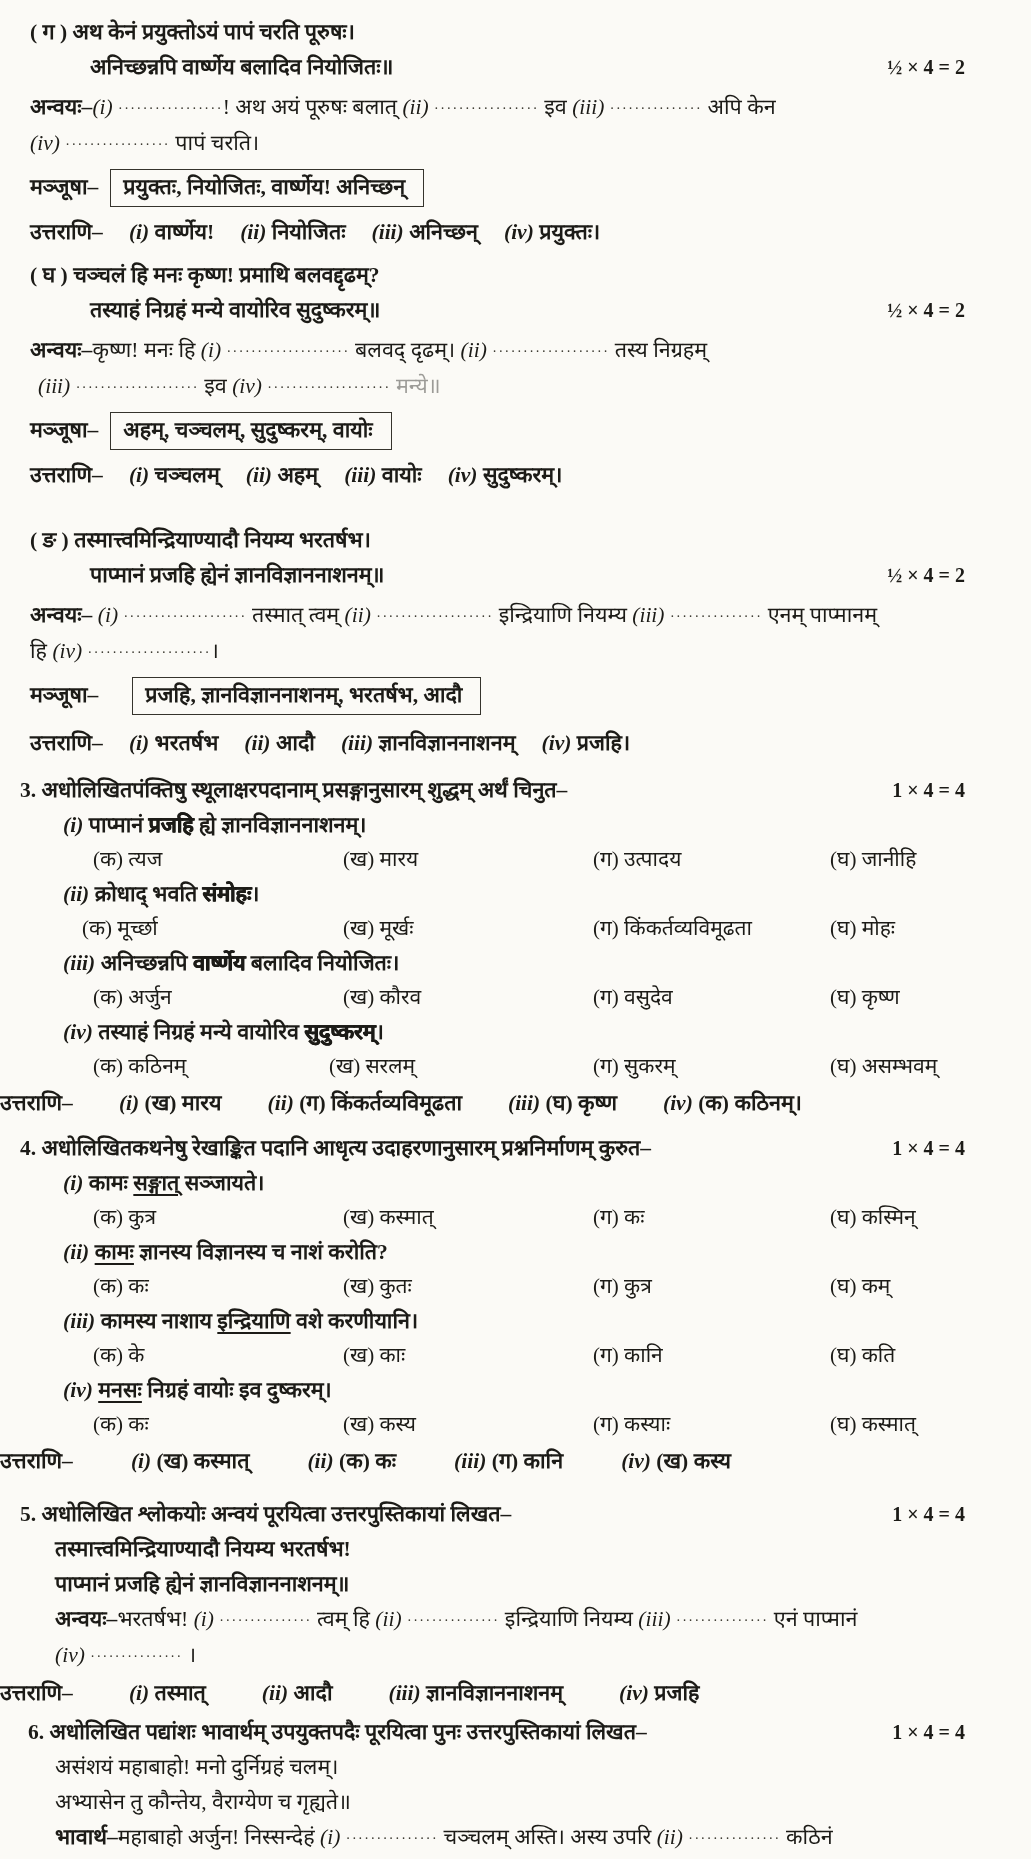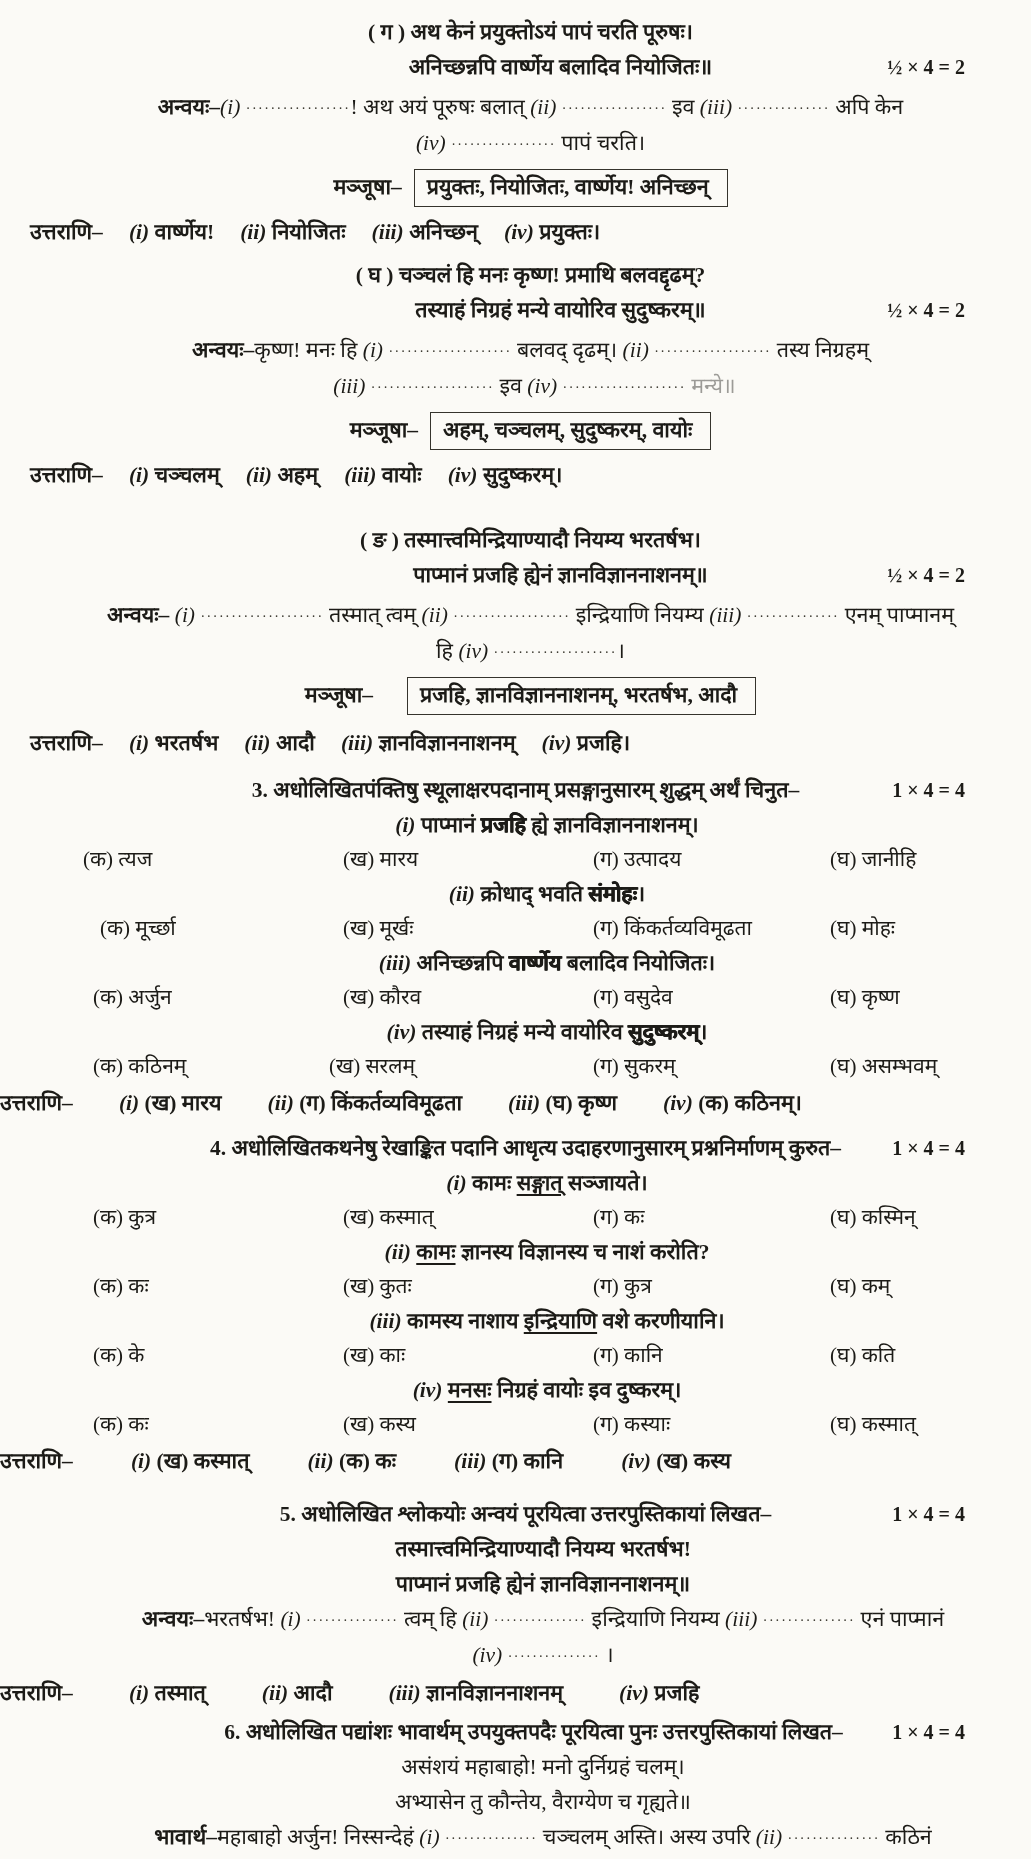--- a/index.html
+++ b/index.html
@@ -2,21 +2,21 @@
 <html><head>
 <meta charset="utf-8">
 <style>
   html,body{margin:0;padding:0;}
   body{
     width:1031px;height:1859px;overflow:hidden;
     background:#fbfaf6;color:#1c1b17;
     font-family:"Liberation Serif","DejaVu Serif",serif;
   }
   #page{position:relative;width:1031px;height:1859px;padding-top:10px;box-sizing:border-box;}
-  .line{position:relative;font-size:21.5px;line-height:33px;margin-top:2px;white-space:nowrap;text-align:center;}
+  .line{position:relative;font-size:21.5px;line-height:33px;margin-top:2px;white-space:nowrap;}
   .b{font-weight:700;}
   .x{font-weight:700;text-shadow:0.5px 0 currentColor, -0.3px 0 currentColor;}
   .u{text-decoration:underline;text-underline-offset:4px;text-decoration-thickness:1.5px;}
   .f{opacity:.42;}
   .dots{letter-spacing:1.5px;font-size:14px;color:#3a382f;font-weight:400;vertical-align:1px;}
   .marks{position:absolute;right:66px;top:0;font-weight:700;font-size:20px;white-space:nowrap;}
   .mbox{display:inline-block;border:1.6px solid #35332c;padding:2px 18px 4px 12px;margin-left:12px;line-height:30px;font-weight:700;}
   .mlabel{font-weight:700;}
   .opts,.cols{position:relative;height:34px;font-size:21px;line-height:34px;}
   .opts span,.cols span{position:absolute;top:0;white-space:nowrap;}
@@ -63,28 +63,28 @@
     <div class="line answers" style="margin-left: 30px; margin-top: 12px; gap: 26px;">
       <span class="al">उत्तराणि–</span>
       <span class="ai"><i>(i)</i> भरतर्षभ</span>
       <span class="ai"><i>(ii)</i> आदौ</span>
       <span class="ai"><i>(iii)</i> ज्ञानविज्ञाननाशनम्</span>
       <span class="ai"><i>(iv)</i> प्रजहि।</span>
     </div>
     <div class="line" style="margin-left: 20px; margin-top: 14px;"><span class="b">3. अधोलिखितपंक्तिषु स्थूलाक्षरपदानाम् प्रसङ्गानुसारम् शुद्धम् अर्थं चिनुत–</span><span class="marks">1 × 4 = 4</span></div>
     <div class="line" style="margin-left: 63px;"><span class="b"><i>(i)</i> पाप्मानं </span><span class="x">प्रजहि</span><span class="b"> ह्ये ज्ञानविज्ञाननाशनम्।</span></div>
     <div class="opts">
-      <span style="left: 83px;">(क) त्यज</span>
+      <span style="left: 93px;">(क) त्यज</span>
       <span style="left: 343px;">(ख) मारय</span>
       <span style="left: 593px;">(ग) उत्पादय</span>
       <span style="left: 830px;">(घ) जानीहि</span>
     </div>
     <div class="line" style="margin-left: 63px;"><span class="b"><i>(ii)</i> क्रोधाद् भवति </span><span class="x">संमोहः</span><span class="b">।</span></div>
     <div class="opts">
-      <span style="left: 100px;">(क) मूर्च्छा</span>
+      <span style="left: 82px;">(क) मूर्च्छा</span>
       <span style="left: 343px;">(ख) मूर्खः</span>
       <span style="left: 593px;">(ग) किंकर्तव्यविमूढता</span>
       <span style="left: 830px;">(घ) मोहः</span>
     </div>
     <div class="line" style="margin-left: 63px;"><span class="b"><i>(iii)</i> अनिच्छन्नपि </span><span class="x">वार्ष्णेय</span><span class="b"> बलादिव नियोजितः।</span></div>
     <div class="opts">
       <span style="left: 93px;">(क) अर्जुन</span>
       <span style="left: 343px;">(ख) कौरव</span>
       <span style="left: 593px;">(ग) वसुदेव</span>
       <span style="left: 830px;">(घ) कृष्ण</span>
@@ -145,18 +145,18 @@
     <div class="line" style="margin-left: 55px;"><span class="b">पाप्मानं प्रजहि ह्येनं ज्ञानविज्ञाननाशनम्॥</span></div>
     <div class="line" style="margin-left: 55px;"><span class="b">अन्वयः–</span><span>भरतर्षभ! <i>(i)</i> <span class="dots">···············</span> त्वम् हि <i>(ii)</i> <span class="dots">···············</span> इन्द्रियाणि नियम्य <i>(iii)</i> <span class="dots">···············</span> एनं पाप्मानं</span></div>
     <div class="line" style="margin-left: 55px;"><span><i>(iv)</i> <span class="dots">···············</span> ।</span></div>
     <div class="line answers" style="margin-left: 0px; margin-top: 4px; gap: 56px;">
       <span class="al">उत्तराणि–</span>
       <span class="ai"><i>(i)</i> तस्मात्</span>
       <span class="ai"><i>(ii)</i> आदौ</span>
       <span class="ai"><i>(iii)</i> ज्ञानविज्ञाननाशनम्</span>
       <span class="ai"><i>(iv)</i> प्रजहि</span>
     </div>
-    <div class="line" style="margin-left: 36px; margin-top: 6px;"><span class="b">6. अधोलिखित पद्यांशः भावार्थम् उपयुक्तपदैः पूरयित्वा पुनः उत्तरपुस्तिकायां लिखत–</span><span class="marks">1 × 4 = 4</span></div>
+    <div class="line" style="margin-left: 28px; margin-top: 6px;"><span class="b">6. अधोलिखित पद्यांशः भावार्थम् उपयुक्तपदैः पूरयित्वा पुनः उत्तरपुस्तिकायां लिखत–</span><span class="marks">1 × 4 = 4</span></div>
     <div class="line" style="margin-left: 55px;"><span>असंशयं महाबाहो! मनो दुर्निग्रहं चलम्।</span></div>
     <div class="line" style="margin-left: 55px;"><span>अभ्यासेन तु कौन्तेय, वैराग्येण च गृह्यते॥</span></div>
     <div class="line" style="margin-left: 55px;"><span class="b">भावार्थ–</span><span>महाबाहो अर्जुन! निस्सन्देहं <i>(i)</i> <span class="dots">···············</span> चञ्चलम् अस्ति। अस्य उपरि <i>(ii)</i> <span class="dots">···············</span> कठिनं</span></div>
     <div class="line" style="margin-left: 55px;"></div>
   </div>
 
 </body></html>

